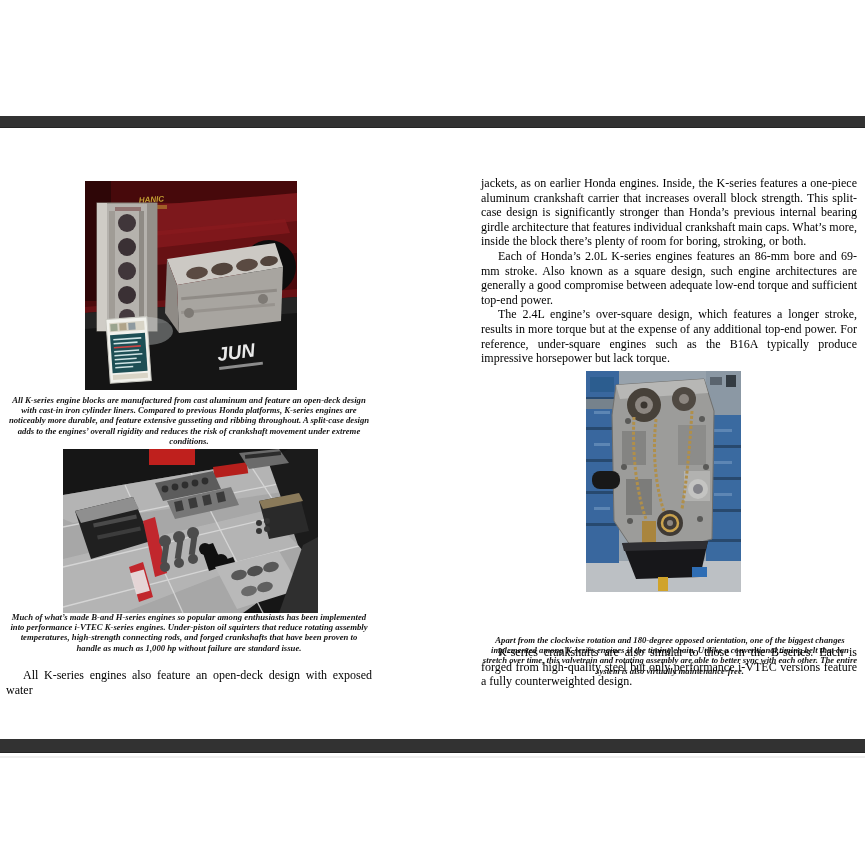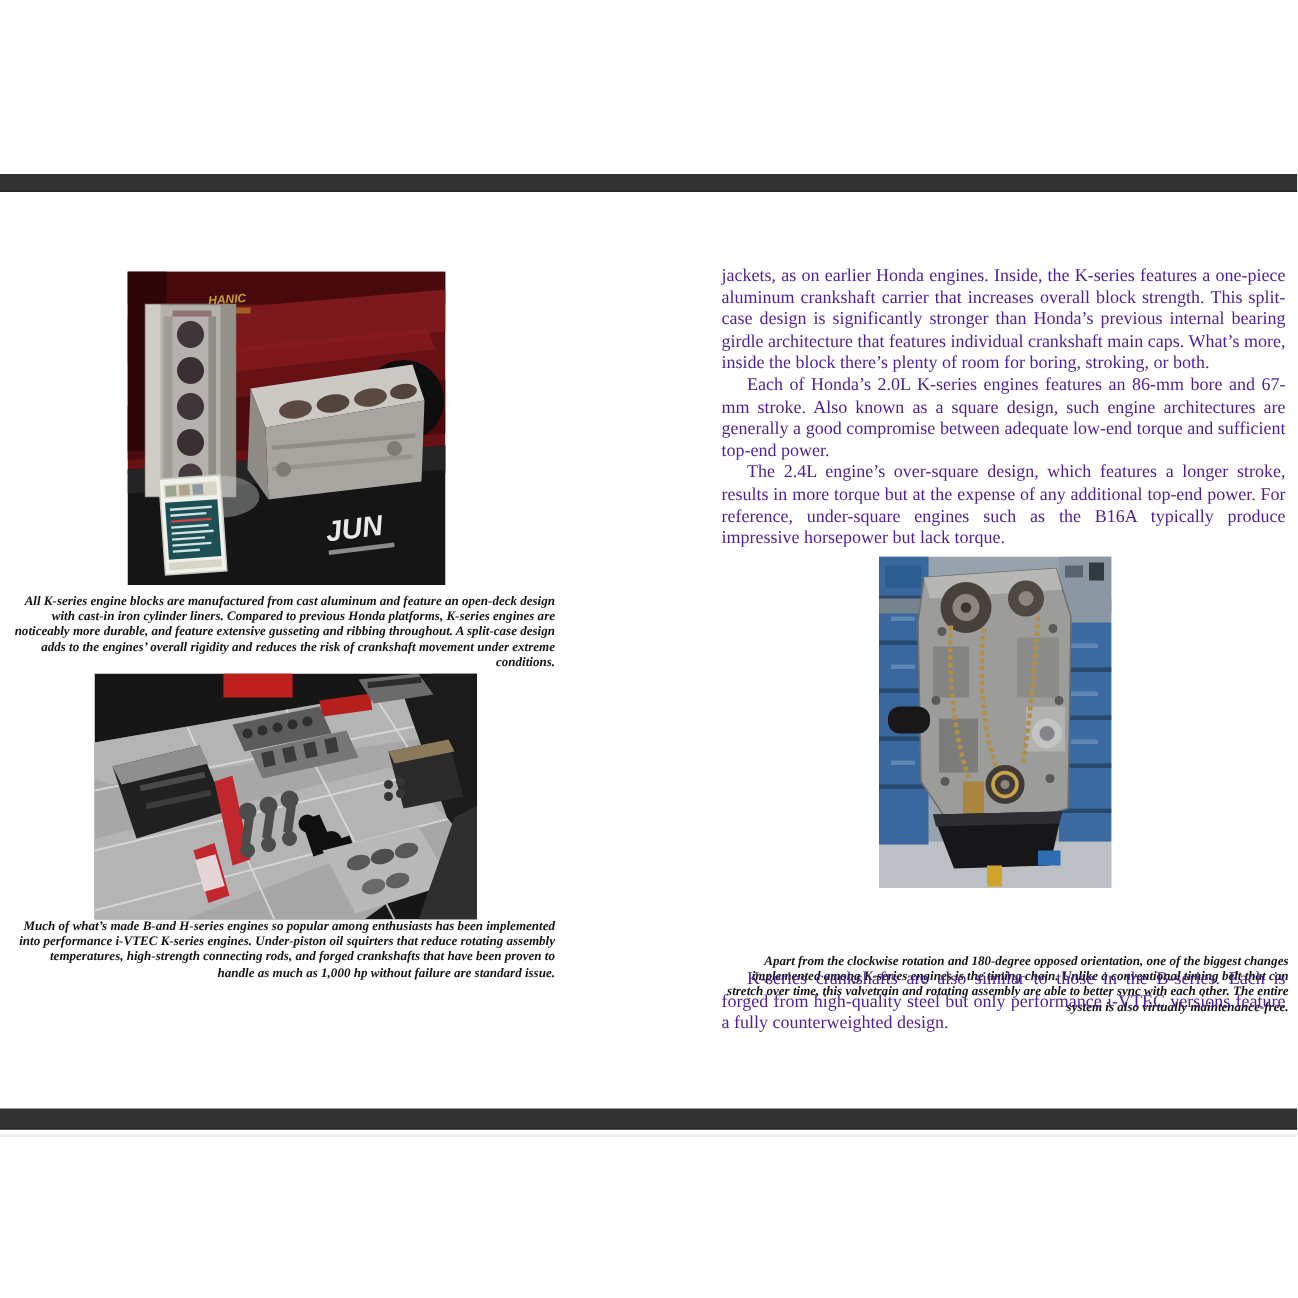--- a/index.html
+++ b/index.html
@@ -17,28 +17,28 @@
   figure.photo svg { display:block; }
   .photo-blocks { left:85px; top:181px; width:212px; height:209px; }
   .photo-parts  { left:63px; top:449px; width:255px; height:164px; }
   .photo-engine { left:586px; top:371px; width:155px; height:221px; }
 
   .caption {
     position:absolute;
     font-family:"Liberation Serif", serif;
     font-style:italic; font-weight:bold;
     font-size:8.7px; line-height:10.2px; color:#141414;
-    text-align:right;
+    text-align:center;
   }
   .cap-blocks { left:8px;  top:395px; width:362px; }
   .cap-parts  { left:8px;  top:612px; width:362px; }
   .cap-engine { left:481px; top:595px; width:378px;margin-top:40px; }
 
   .bodytext {
-    position:absolute; font-size:12px; line-height:14.6px; color:#4c1d95;
+    position:absolute; font-size:12px; line-height:14.6px; color:#000000;
     text-align:justify;
   }
   .bodytext p { margin:0; text-align:justify; }
   .bodytext p.indent { text-indent:17px; }
   .right-text { left:481px; top:176px; width:376px; }
   .left-body  { left:6px;  top:668px; width:366px; text-indent:17px; text-align-last:justify; }
   .right-body { left:481px; top:645px; width:376px; text-indent:17px; }
 </style>
 </head>
 <body>
@@ -214,24 +214,25 @@
         <circle cx="196" cy="82" r="3"></circle>
           <circle cx="204" cy="80" r="3"></circle>
         <rect x="236" y="120" width="16" height="26" transform="rotate(-18 244 133)"></rect>
       </g>
       <polygon points="240,96 255,88 255,164 216,164" fill="#2f2f2f"></polygon>
     </svg>
   </figure>
 
   <p class="caption cap-parts">Much of what’s made B-and H-series engines so popular among enthusiasts has been implemented into performance i-VTEC K-series engines. Under-piston oil squirters that reduce rotating assembly temperatures, high-strength connecting rods, and forged crankshafts that have been proven to handle as much as 1,000 hp without failure are standard issue.</p>
 
+  <p class="bodytext left-body">All K-series engines also feature an open-deck design with exposed water</p>
 
   <div class="bodytext right-text">
     <p>jackets, as on earlier Honda engines. Inside, the K-series features a one-piece aluminum crankshaft carrier that increases overall block strength. This split-case design is significantly stronger than Honda’s previous internal bearing girdle architecture that features individual crankshaft main caps. What’s more, inside the block there’s plenty of room for boring, stroking, or both.</p>
-    <p class="indent">Each of Honda’s 2.0L K-series engines features an 86-mm bore and 67-mm stroke. Also known as a square design, such engine architectures are generally a good compromise between adequate low-end torque and sufficient top-end power.</p>
+    <p class="indent">Each of Honda’s 2.0L K-series engines features an 86-mm bore and 69-mm stroke. Also known as a square design, such engine architectures are generally a good compromise between adequate low-end torque and sufficient top-end power.</p>
     <p class="indent">The 2.4L engine’s over-square design, which features a longer stroke, results in more torque but at the expense of any additional top-end power. For reference, under-square engines such as the B16A typically produce impressive horsepower but lack torque.</p>
   </div>
 
   <figure class="photo photo-engine">
     <svg width="155" height="221" viewBox="0 0 155 221" xmlns="http://www.w3.org/2000/svg">
 
       <rect x="0" y="0" width="155" height="221" fill="#97a2ac"></rect>
       <rect x="0" y="190" width="155" height="31" fill="#bcc0c4"></rect>
 
       <g>

